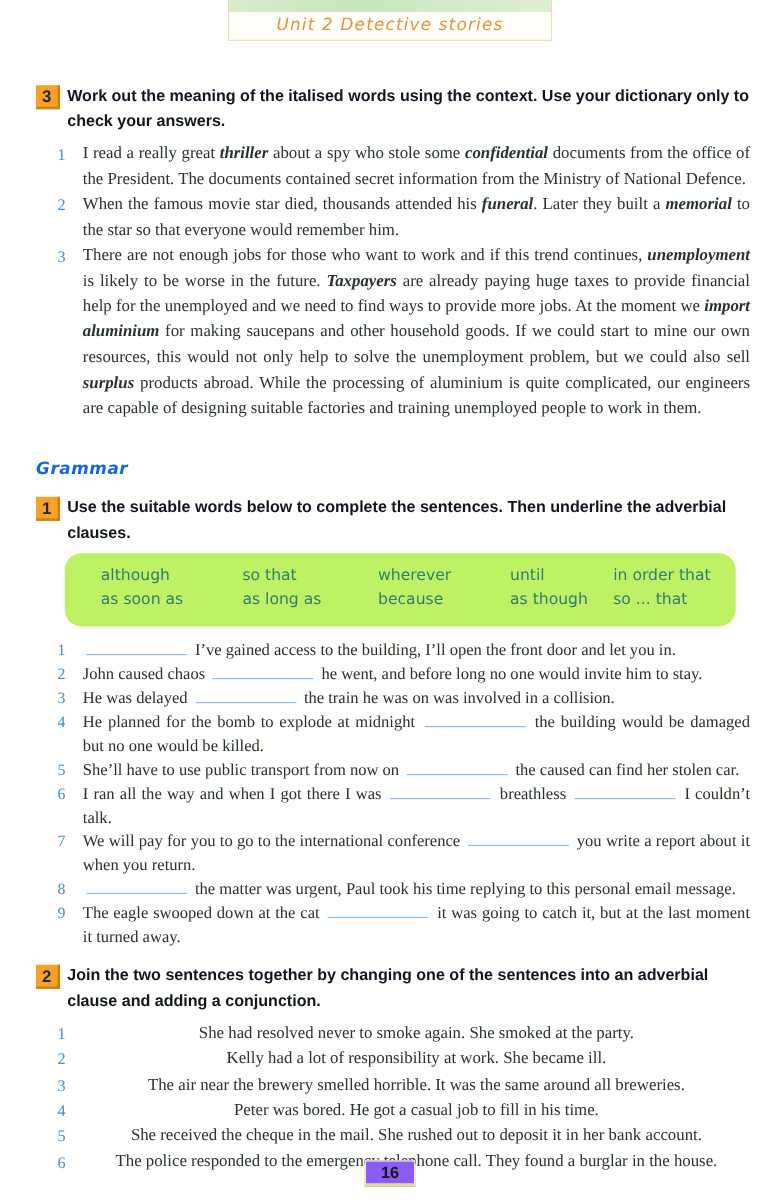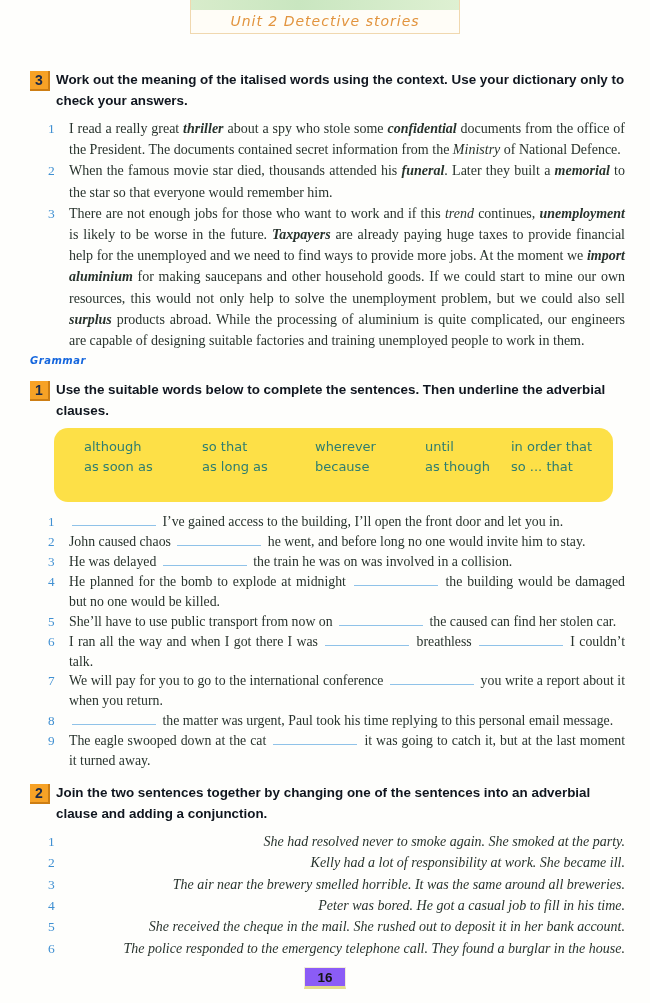--- a/index.html
+++ b/index.html
@@ -65,61 +65,61 @@
     font-size: 13.5px;
     line-height: 21.2px;
   }
   .item-text {
     flex: 1;
     font-size: 14px;
     line-height: 21.2px;
     text-align: justify;
   }
   .seg-bi { font-weight: bold; font-style: italic; }
-  .seg-i { font-style: italic; }
+  .seg-i { }
 
   .blank {
     display: inline-block;
     width: 84px; height: 11px;
     border-bottom: 1.2px solid #8fc2e8;
     margin: 0 3px;
     vertical-align: baseline;
   }
 
   
   .grammar-heading {
-    margin-top: 4px;
+    margin-top: 32px;
     font-family: "DejaVu Sans", sans-serif;
     font-weight: bold; font-style: italic;
-    font-size: 10px;
+    font-size: 14px;
     color: #1566dd;
     letter-spacing: 0.5px;
   }
 
   
   .word-bank {
     margin: 4px 12px 10px 24px;
-    background: #fde047;
+    background: #bef264;
     border-radius: 14px;
-    padding: 9px 10px 26px 30px;
+    padding: 9px 10px 13px 30px;
   }
   .wb-row {
     display: grid;
     grid-template-columns: 118px 113px 110px 86px auto;
     font-family: "DejaVu Sans", sans-serif;
     font-size: 13px;
     line-height: 19.5px;
     color: #2e7d70;
   }
 
   .sent-list .item-num { line-height: 19.9px; font-size: 13.2px; }
   .sent-list .item-text { font-size: 13.8px; line-height: 19.9px; }
 
   .ex2-list .item-num { line-height: 21.3px; }
-  .ex2-list .item-text { font-size: 14px; line-height: 21.3px; text-align: right; font-style: italic; }
+  .ex2-list .item-text { font-size: 14px; line-height: 21.3px; text-align: center; }
 
   
   .page-number-wrap { position: absolute; bottom: 14px; left: 0; width: 650px; text-align: center; }
   .page-number {
     display: inline-block;
     min-width: 42px;
     padding: 2px 8px 1px 8px;
     border: 1px solid #f1ecd9;
     border-bottom: 3px solid #e3dd8c;
     background: #8b5cf6;

